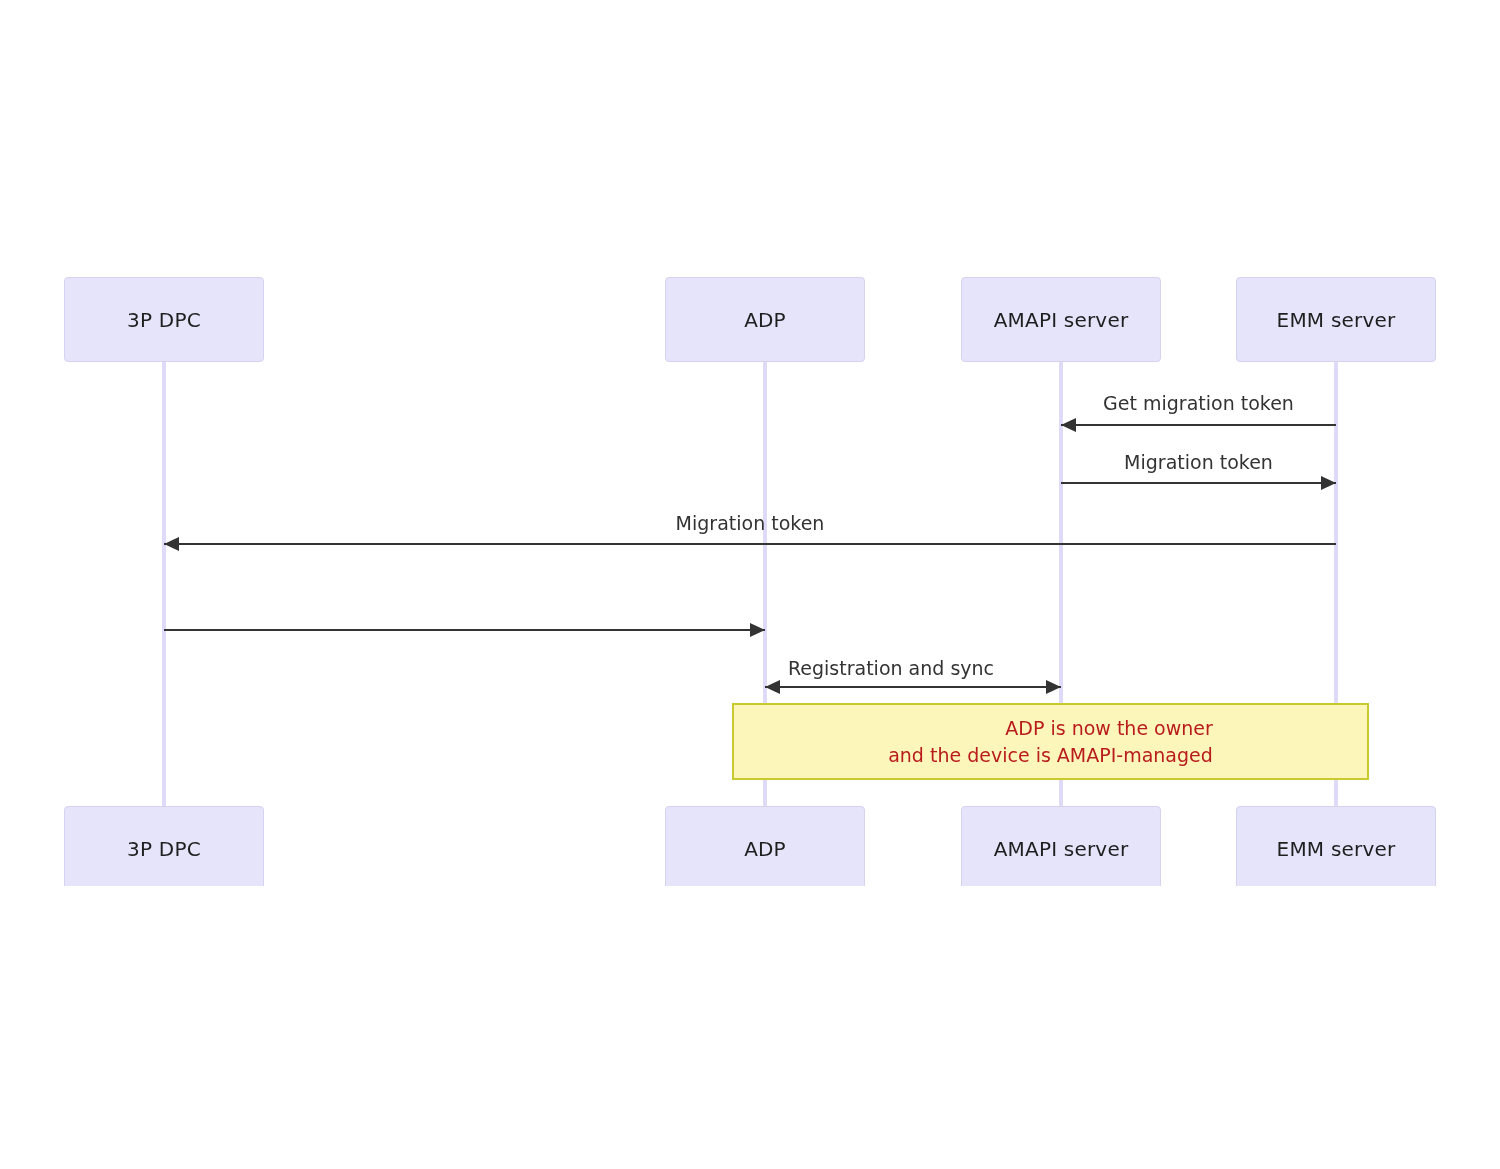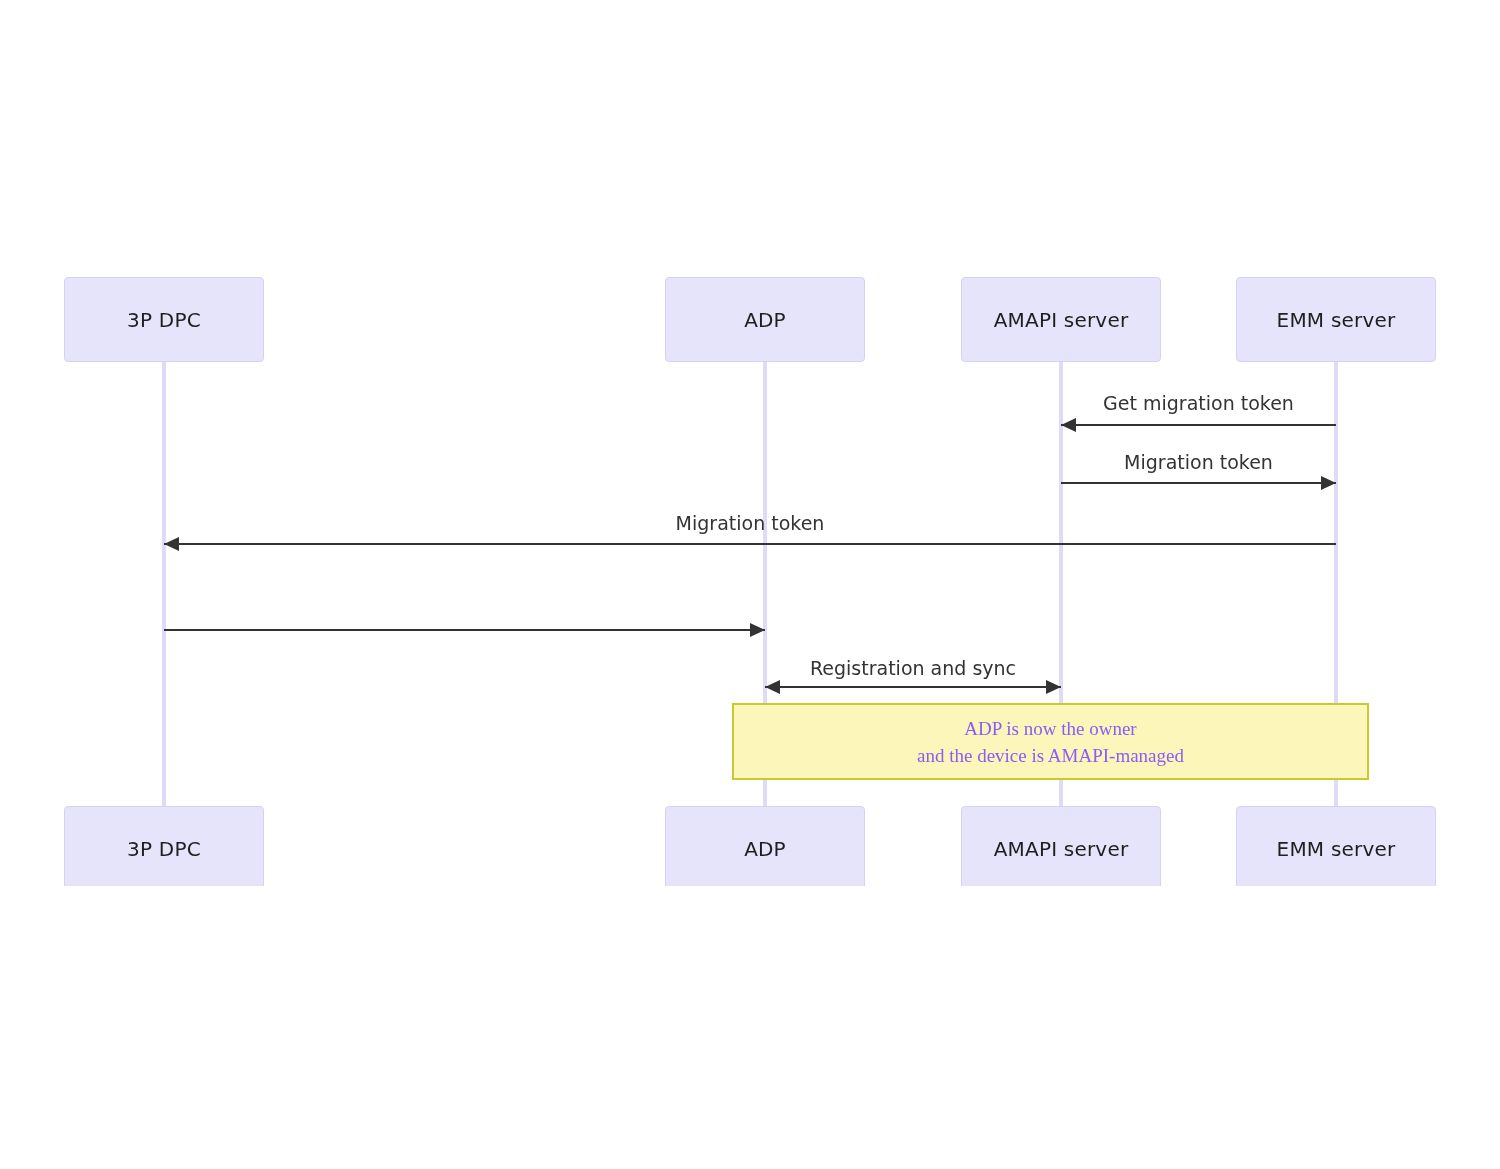--- a/index.html
+++ b/index.html
@@ -74,26 +74,25 @@
   }
   
   .note {
     position: absolute;
     box-sizing: border-box;
     background: #fdf6ba;
     border: 2px solid #c9c930;
     display: flex;
     align-items: center;
     justify-content: center;
-    text-align: center;
+    text-align: right;
     font-size: 19px;
     line-height: 27px;
-    color: #8b5cf6;
+    color: #b91c1c;
     white-space: pre-line;
-    font-family: Liberation Serif, serif;
   }
 </style>
 </head>
 <body>
 
 <div id="canvas">
     <div class="lifeline" style="left: 162px; top: 362px; height: 444px;"></div>
     <div class="lifeline" style="left: 763px; top: 362px; height: 444px;"></div>
     <div class="lifeline" style="left: 1059px; top: 362px; height: 444px;"></div>
     <div class="lifeline" style="left: 1334px; top: 362px; height: 444px;"></div>
@@ -138,16 +137,16 @@
     <div class="msg-label" style="left: 350px; width: 800px; top: 510px;">Migration token</div>
     <div class="msg" style="left: 164px; top: 629px; width: 601px; height: 2px;">
       <div class="msg-line" style="left: 0px; width: 601px;"></div>
       <div class="arrowhead right" style="left: 586px;"></div>
     </div>
     <div class="msg" style="left: 765px; top: 686px; width: 296px; height: 2px;">
       <div class="msg-line" style="left: 0px; width: 296px;"></div>
       <div class="arrowhead left" style="left: 0px;"></div>
       <div class="arrowhead right" style="left: 281px;"></div>
     </div>
-    <div class="msg-label" style="left: 513px; width: 800px; top: 655px;">Registration and sync</div>
+    <div class="msg-label" style="left: 491px; width: 800px; top: 655px;">Registration and sync</div>
     <div class="note" style="left: 732px; top: 703px; width: 637px; height: 77px;"><span>ADP is now the owner
 and the device is AMAPI-managed</span></div>
   </div>
 
 </body></html>

